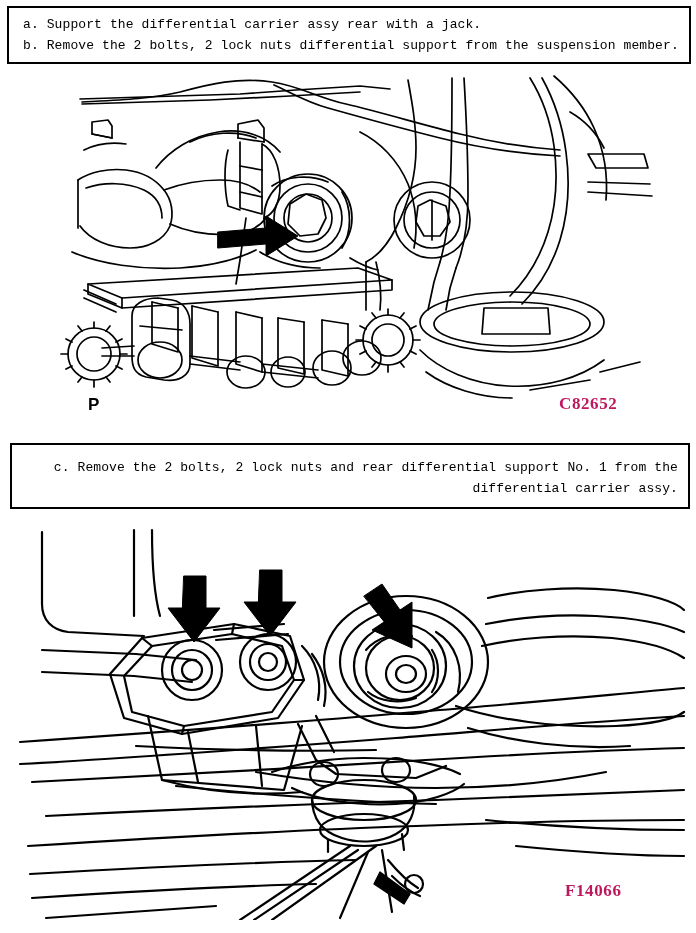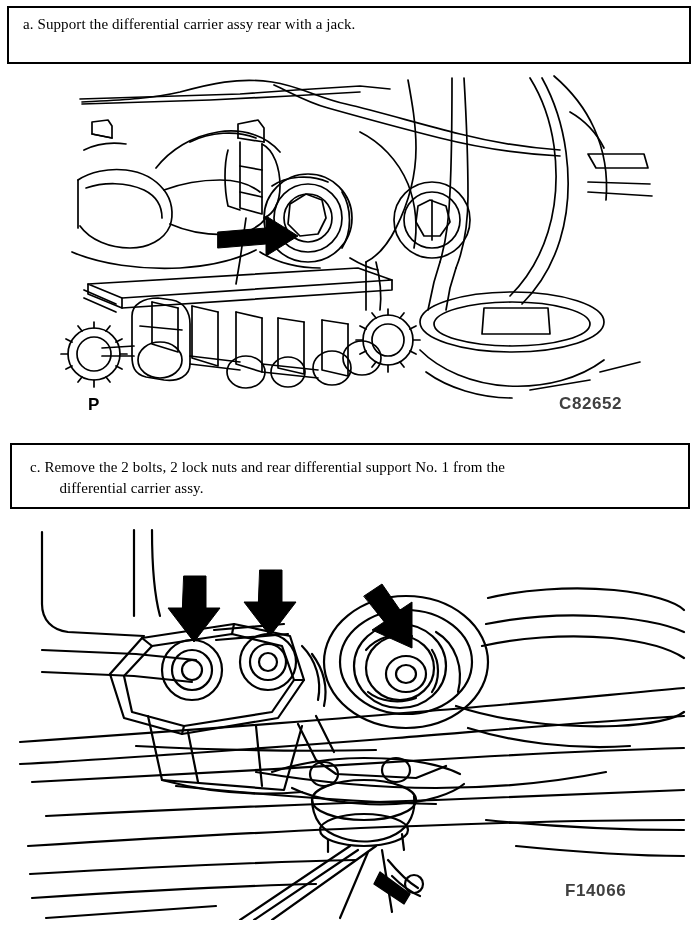--- a/index.html
+++ b/index.html
@@ -31,48 +31,49 @@
   }
   #instr-box-1 { left: 7px;  top: 6px;   width: 684px; height: 58px; }
   #instr-box-2 { left: 10px; top: 443px; width: 680px; height: 66px; }
 
   .instr-list {
     margin: 0;
     padding: 0;
     list-style: none;
   }
   #instr-box-1 .instr-list { padding: 6px 10px 0 14px; }
-  #instr-box-2 .instr-list { padding: 12px 10px 0 18px; }
+  #instr-box-2 .instr-list { padding: 12px 10px 0 18px; text-align: right; }
 
   .instr-item {
-    font-size: 15px;
+    font-size: 13px;
     line-height: 21px;
     letter-spacing: 0.1px;
     white-space: pre-wrap;
     text-indent: -14px;
     padding-left: 14px;
+    font-family: Liberation Mono, monospace;
   }
 
   
   .figure {
     position: absolute;
   }
   #figure-1 { left: 60px;  top: 72px;  width: 600px; height: 348px; }
   #figure-2 { left: 16px;  top: 520px; width: 672px; height: 400px; }
 
   .figure svg { display: block; width: 100%; height: 100%; }
 
   
   .fig-code {
     position: absolute;
-    font-family: Liberation Sans, sans-serif;
+    font-family: Liberation Serif, serif;
     font-weight: bold;
     font-size: 17px;
     letter-spacing: 0.6px;
-    color: #404040;
+    color: #be185d;
   }
   #fig-code-1 { left: 559px; top: 394px; }
   #fig-code-2 { left: 565px; top: 881px; }
 
   .fig-marker {
     position: absolute;
     font-family: "Liberation Sans", "DejaVu Sans", sans-serif;
     font-weight: bold;
     font-size: 17px;
     color: #000000;
@@ -80,20 +81,21 @@
   #fig-marker-p { left: 88px; top: 395px; }
 </style>
 </head>
 <body>
 
 <div class="page">
 
   <div class="instr-box" id="instr-box-1">
     <ul class="instr-list">
       <li class="instr-item">a. Support the differential carrier assy rear with a jack.</li>
+      <li class="instr-item">b. Remove the 2 bolts, 2 lock nuts differential support from the suspension member.</li>
     </ul>
   </div>
 
   <div class="figure" id="figure-1">
     <svg viewBox="0 0 600 348" xmlns="http://www.w3.org/2000/svg" fill="none" stroke="#000000" stroke-width="1.7" stroke-linecap="round" stroke-linejoin="round">
 
       <g>
 
         <path d="M20 27 L180 22 L236 18 L300 14 L330 17"></path>
         <path d="M22 32 L150 28 L230 24 L300 20"></path>

